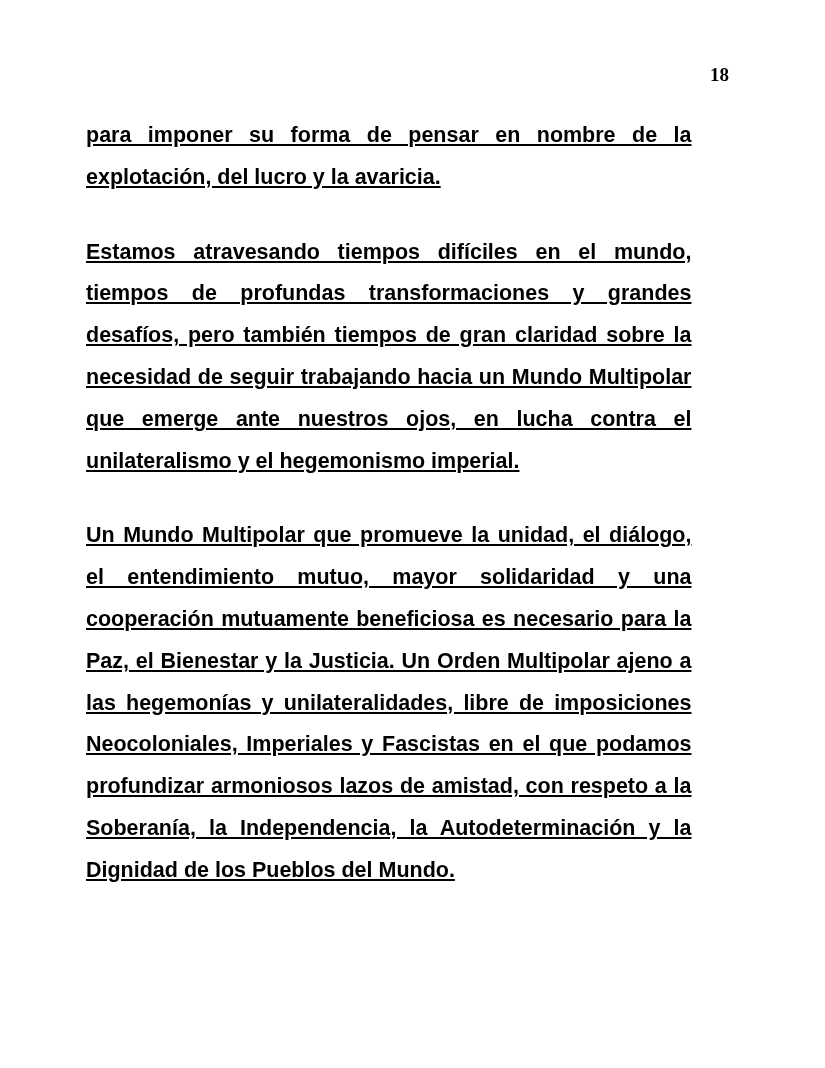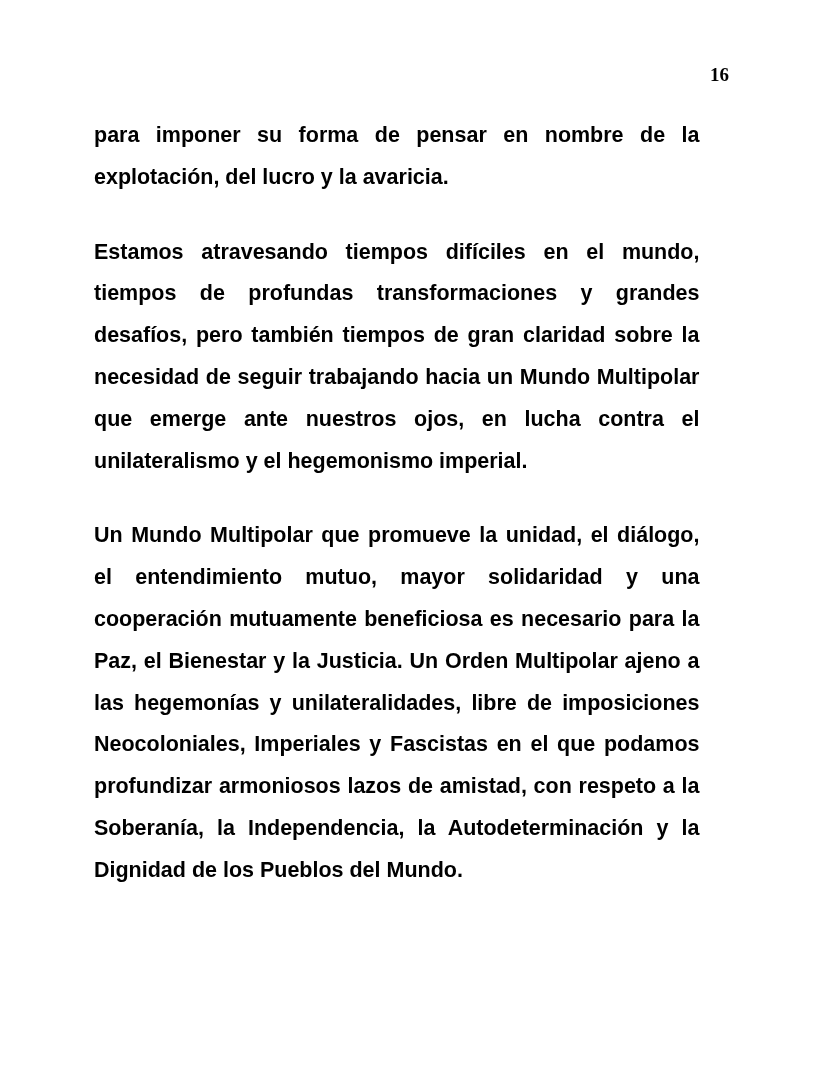--- a/index.html
+++ b/index.html
@@ -25,23 +25,24 @@
     font-weight: bold;
     font-size: 19px;
     line-height: 20px;
     color: #000000;
     letter-spacing: 0px;
   }
 
   
   .body-block {
     position: absolute;
-    left: 94px;
+    left: 86px;
     top: 114px;
     width: 634px;
+    text-decoration: underline;
   }
 
   .para {
     margin: 0 0 33px 0;
     color: #000000;
     font-weight: bold;
     font-size: 22.5px;
     line-height: 41.8px;
     text-align: justify;
     text-justify: inter-word;
@@ -60,21 +61,21 @@
     width: 100%;
   }
   
   .para::after { display: none; }
 </style>
 </head>
 <body>
 
 <div class="page">
 
-  <div class="page-number">16</div>
+  <div class="page-number">18</div>
 
   <div class="body-block">
 
     <p class="para">para imponer su forma de pensar en nombre de la explotación, del lucro y la avaricia.</p>
 
     <p class="para">Estamos atravesando tiempos difíciles en el mundo, tiempos de profundas transformaciones y grandes desafíos, pero también tiempos de gran claridad sobre la necesidad de seguir trabajando hacia un Mundo Multipolar que emerge ante nuestros ojos, en lucha contra el unilateralismo y el hegemonismo imperial.</p>
 
     <p class="para">Un Mundo Multipolar que promueve la unidad, el diálogo, el entendimiento mutuo, mayor solidaridad y una cooperación mutuamente beneficiosa es necesario para la Paz, el Bienestar y la Justicia. Un Orden Multipolar ajeno a las hegemonías y unilateralidades, libre de imposiciones Neocoloniales, Imperiales y Fascistas en el que podamos profundizar armoniosos lazos de amistad, con respeto a la Soberanía, la Independencia, la Autodeterminación y la Dignidad de los Pueblos del Mundo.</p>
 
   </div>

